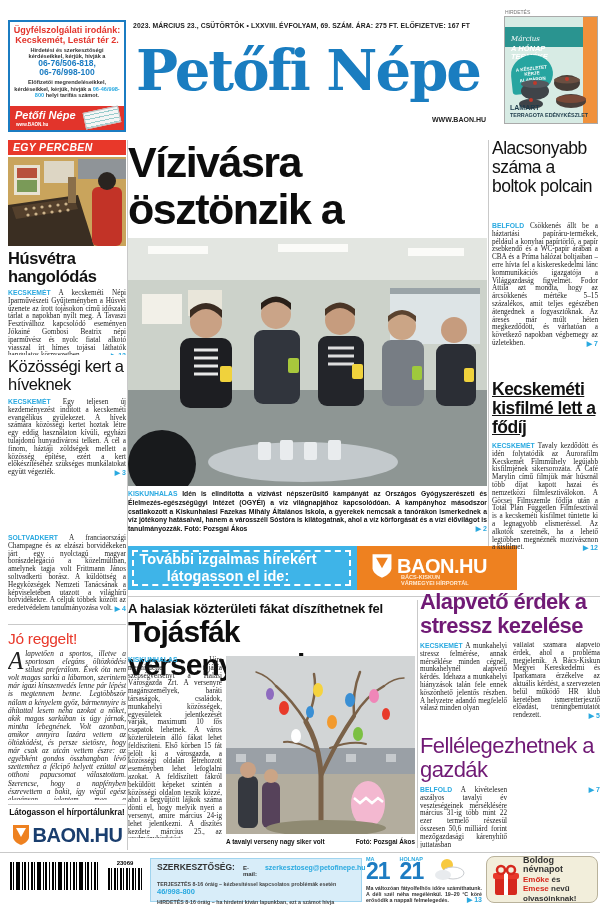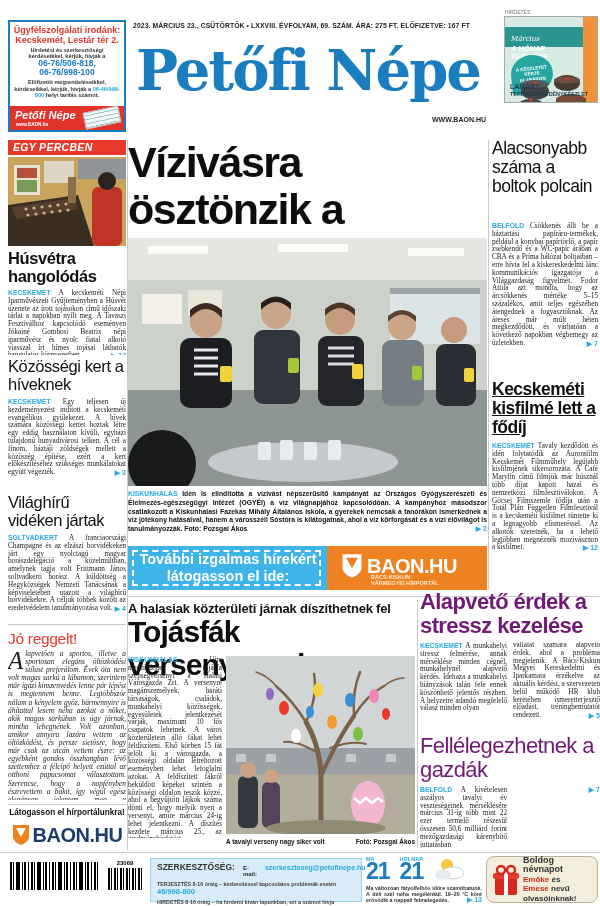--- a/index.html
+++ b/index.html
@@ -18,21 +18,21 @@
   .office-strip{position:absolute;left:0;right:0;bottom:0;height:24px;background:#e2342b;color:#fff;text-align:left;}
   .office-strip .lg{font-style:italic;font-weight:bold;font-size:11px;line-height:13px;padding:3px 0 0 5px;}
   .office-strip .lgs{font-size:4.6px;line-height:5px;padding-left:6px;font-weight:bold;}
   .paper-roll{position:absolute;right:4px;bottom:4px;width:34px;height:15px;background:#f5f5f5;
               transform:rotate(-12deg);border:1px solid #bbb;
               background-image:repeating-linear-gradient(0deg,#9cc 0 1px,transparent 1px 4px);}
   .dateline{left:133px;top:22px;width:352px;font-size:6.8px;font-weight:bold;color:#222;letter-spacing:.1px;}
   .masthead{left:126px;top:30px;width:364px;text-align:center;font-family:"DejaVu Serif",serif;
             font-weight:bold;font-size:56px;line-height:80px;color:#1a7dc0;letter-spacing:-2px;}
   .site{left:126px;top:116px;width:360px;text-align:right;font-size:7px;font-weight:bold;color:#222;}
-  .month-ad{left:504px;top:16px;width:94px;height:87px;border:1px solid #aaa;background:#d7ebe4;
+  .month-ad{left:504px;top:16px;width:94px;height:108px;border:1px solid #aaa;background:#d7ebe4;
             box-sizing:border-box;overflow:hidden;}
   .ma-band{position:absolute;left:0;top:10px;width:78px;height:20px;background:#2a9490;color:#fff;}
   .ma-band .scr{font-style:italic;font-size:7px;line-height:8px;padding:2px 0 0 6px;font-family:"DejaVu Serif",serif;}
   .ma-band .big{font-style:italic;font-weight:bold;font-size:7.5px;line-height:8px;padding-left:6px;}
   .ma-orange{position:absolute;right:0;top:0;bottom:0;width:14px;background:#f0913c;}
   .ma-bubble{position:absolute;left:6px;top:38px;width:42px;height:38px;background:#27a5a0;border-radius:50% 50% 50% 8%;
              color:#fff;font-weight:bold;font-size:4.6px;line-height:5.4px;text-align:center;
              display:flex;flex-direction:column;justify-content:center;transform:rotate(-6deg);}
   .ma-brand{position:absolute;left:5px;bottom:12px;font-weight:bold;font-size:7px;color:#1d3a4a;}
   .ma-prod{position:absolute;left:5px;bottom:5px;font-weight:bold;font-size:5.4px;color:#1d3a4a;}
@@ -51,21 +51,21 @@
   .dropcap{float:left;font-size:25px;line-height:21px;font-style:italic;margin-right:2px;font-family:"Liberation Serif",serif;}
   .portal-label{left:8px;top:808px;width:118px;text-align:center;font-weight:bold;font-size:8.2px;color:#111;}
   .portal-logo{left:8px;top:820px;width:118px;height:30px;display:flex;align-items:center;justify-content:center;gap:3px;}
   .portal-logo .txt{font-weight:bold;font-size:20px;color:#1a3e6e;letter-spacing:-.5px;}
   
   .headline{left:128px;top:139px;width:359px;font-weight:bold;font-size:43px;line-height:47px;
             letter-spacing:-1.5px;color:#0d0d0d;}
   .mcaption{left:128px;top:490px;width:359px;font-weight:bold;font-size:6.8px;line-height:8.8px;
             text-align:justify;color:#111;}
   .mcaption .tag{font-size:6.8px;}
-  .banner{left:128px;top:546px;width:359px;height:44px;background:#3eb4e8;}
+  .banner{left:128px;top:546px;width:389px;height:44px;background:#3eb4e8;}
   .banner .dash{position:absolute;left:4px;top:4px;bottom:4px;right:166px;border:2px dashed #fff;}
   .banner .btxt{position:absolute;left:10px;top:5px;width:180px;text-align:center;color:#fff;
                 font-weight:bold;font-size:14.5px;line-height:17px;}
   .banner .orange{position:absolute;right:0;top:0;bottom:0;width:160px;background:#ee8120;color:#fff;}
   .banner .blogo{position:absolute;left:14px;top:7px;display:flex;align-items:center;gap:4px;
                  font-weight:bold;font-size:20px;letter-spacing:-.5px;}
   .banner .bsub{position:absolute;left:44px;top:28px;font-size:5.6px;line-height:6.4px;color:#ffe9d2;font-weight:bold;}
   
   .kicker{left:128px;top:601px;width:290px;font-weight:bold;font-size:13px;color:#111;letter-spacing:-.2px;}
   .eheadline{left:128px;top:615px;width:292px;font-weight:bold;font-size:30px;line-height:33px;
@@ -212,21 +212,20 @@
     <span class="pref">▶ 12</span>
   </div>
 
   <div class="abs ltitle" style="top:358px;">Közösségi kert a híveknek</div>
   <div class="abs serifbody" style="top:398px;height:92px;">
     <span class="tag">KECSKEMÉT</span>
     <span>Egy teljesen új kezdeményezést indított a kecskeméti evangélikus gyülekezet. A hívek számára közösségi kertet hoztak létre egy eddig használaton kívüli, egyházi tulajdonú hunyadivárosi telken. A cél a finom, háztáji zöldségek mellett a közösség építése, ezért a kert előkészítéséhez szükséges munkálatokat együtt végezték.</span>
     <span class="pref">▶ 3</span>
   </div>
 
-  <div class="abs ltitle" style="top:494px;">Világhírű vidéken jártak</div>
   <div class="abs serifbody" style="top:534px;height:86px;">
     <span class="tag">SOLTVADKERT</span>
     <span>A franciaországi Champagne és az elzászi borvidékeken járt egy nyolctagú magyar borászdelegáció a közelmúltban, amelynek tagja volt Frittmann János soltvadkerti borász. A küldöttség a Hegyközségek Nemzeti Tanácsának a képviseletében utazott a világhírű borvidékekre. A céljuk többek között az eredetvédelem tanulmányozása volt.</span>
     <span class="pref">▶ 4</span>
   </div>
 
   <div class="abs morning-title">Jó reggelt!</div>
   <div class="abs morning">
     <span class="dropcap">A</span>
     <span>lapvetően a sportos, illetve a sportosan elegáns öltözködési stílust preferálom. Évek óta nem volt magas sarkú a lábamon, szerintem már igazi kínszenvedés lenne pár lépést is megtennem benne. Legtöbbször nálam a kényelem győz, bármennyire is áhítattal lesem néha azokat a nőket, akik magas sarkúban is úgy járnak, mintha lebegnének. Volt azonban, amikor annyira lazára vettem az öltözködést, és persze sietősre, hogy már csak az utcán vettem észre: az egyébként gondos összhangban lévő szettemhez a félcipő helyett ezúttal az otthoni papucsomat választottam. Szerencse, hogy a napfényben észrevettem a bakit, így végül egész elegánsan jelentem meg a kormányablakban.</span>
@@ -312,21 +311,21 @@
         </svg>
         <span>BAON.HU</span>
       </div>
       <div class="bsub">
         <div>BÁCS-KISKUN</div>
         <div>VÁRMEGYEI HÍRPORTÁL</div>
       </div>
     </div>
   </div>
 
-  <div class="abs kicker">A halasiak közterületi járnak díszíthetnek fel</div>
+  <div class="abs kicker">A halasiak közterületi fákat díszíthetnek fel</div>
   <div class="abs eheadline">Tojásfák versenyeznek</div>
   <div class="abs ebody serifbody" style="left:128px;width:94px;">
     <span class="tag">KISKUNHALAS</span>
     <span>Újra meghirdette a tojásfa szépségversenyt a Halasi Városgazda Zrt. A versenyre magánszemélyek, baráti társaságok, családok, munkahelyi közösségek, egyesületek jelentkezését várják, maximum 10 fős csapatok lehetnek. A város közterületein álló fákat lehet feldíszíteni. Első körben 15 fát jelölt ki a városgazda, a közösségi oldalán létrehozott eseményben lehet lefoglalni azokat. A feldíszített fákról beküldött képeket szintén a közösségi oldalon teszik közzé, ahol a begyűjtött lájkok száma dönti el, hogy melyik nyeri a versenyt, amire március 24-ig lehet jelentkezni. A díszítés kezdete március 25., az eredményhirdetést nagypénteken tartják.</span>
     
   </div>
 
   <svg class="abs" style="left:226px;top:656px;" width="189" height="178" viewBox="0 0 189 178">
     <rect width="189" height="178" fill="#d2d5d6"></rect>
     <rect x="0" y="92" width="189" height="26" fill="#9aa0a6"></rect>

